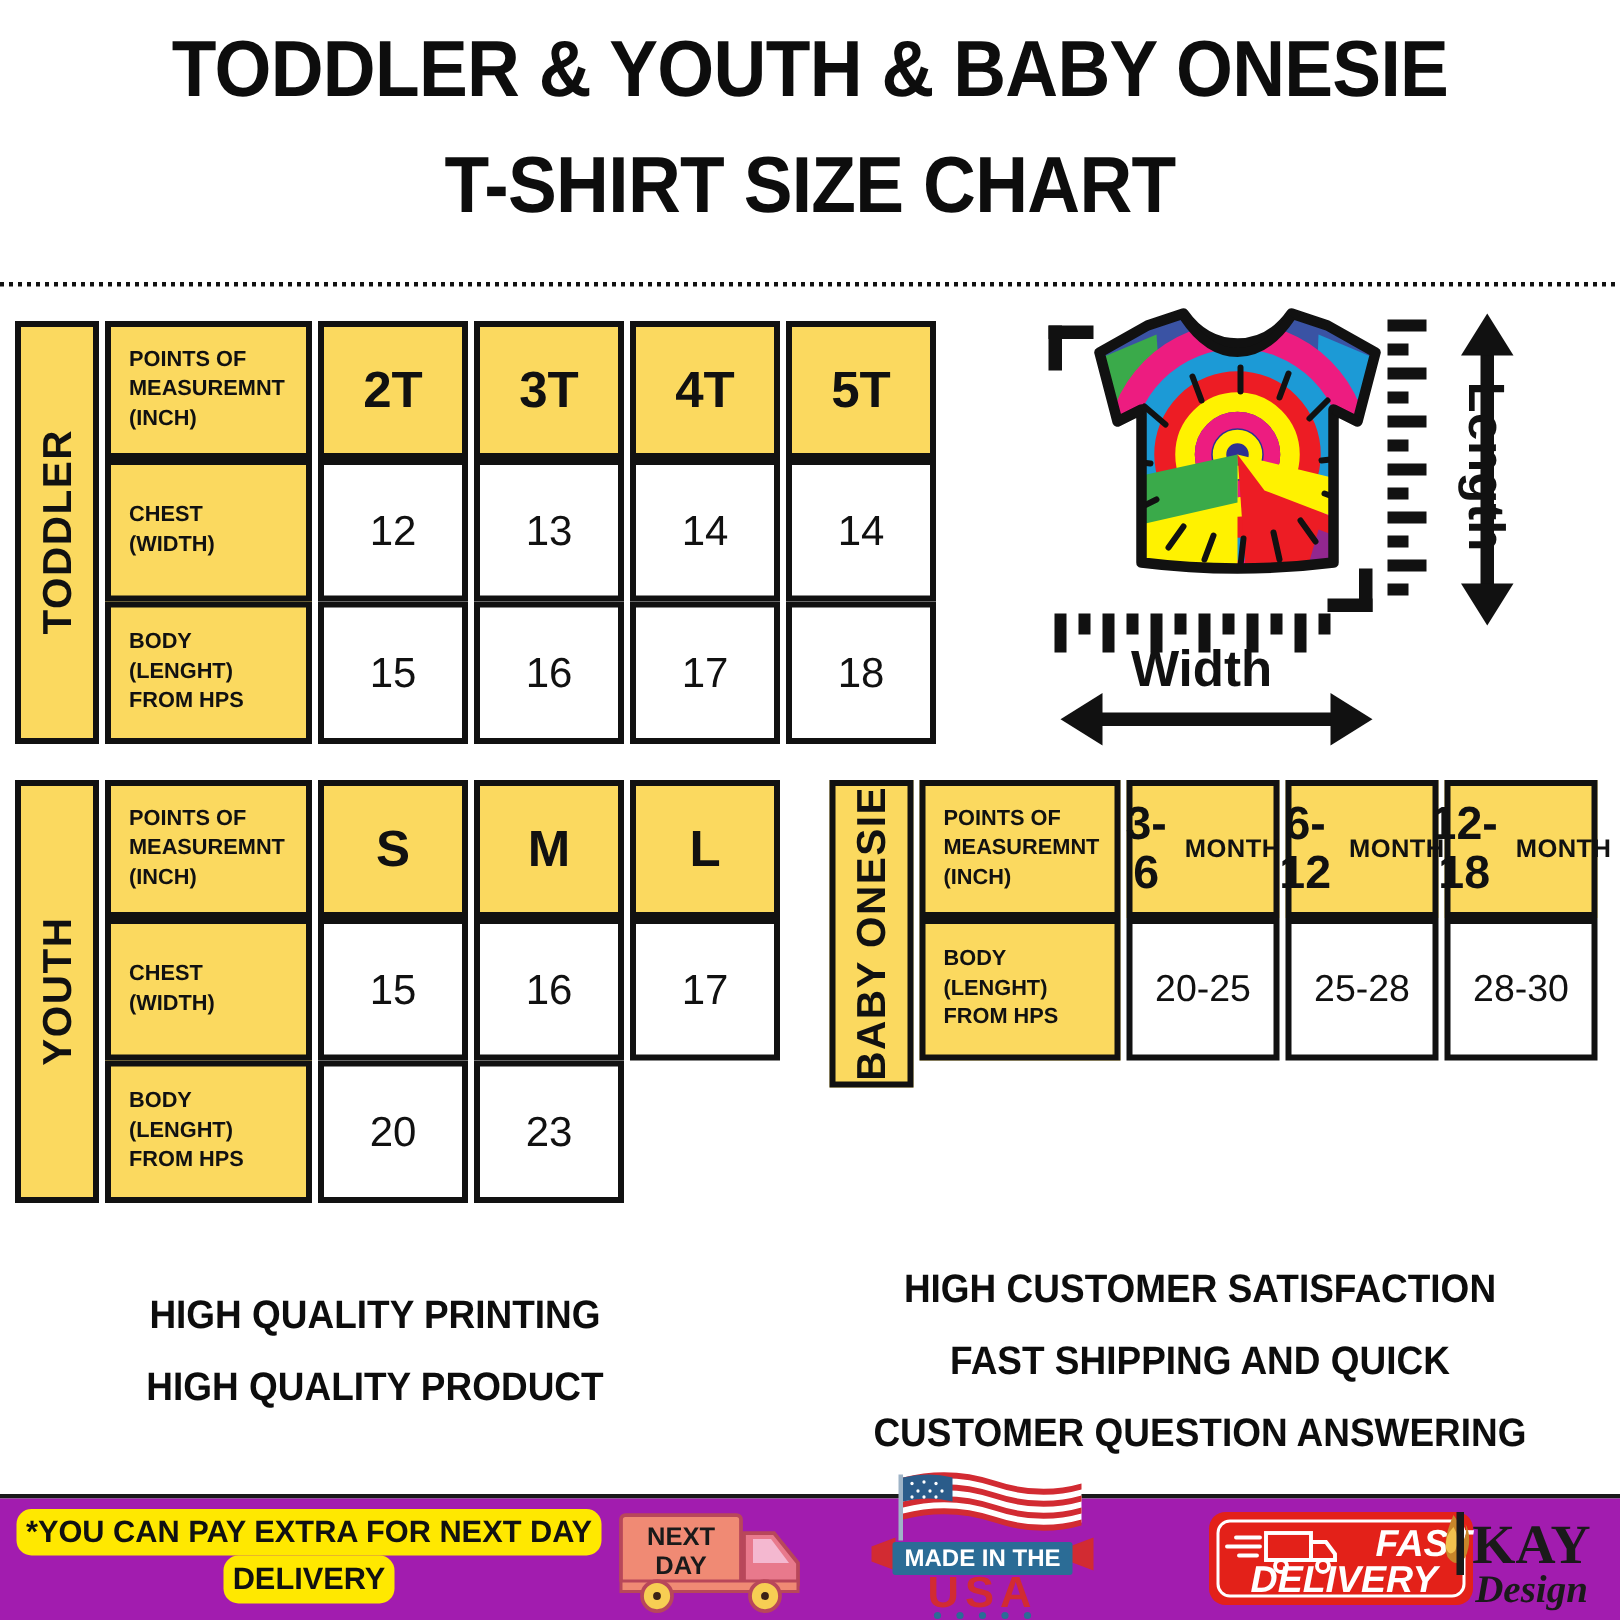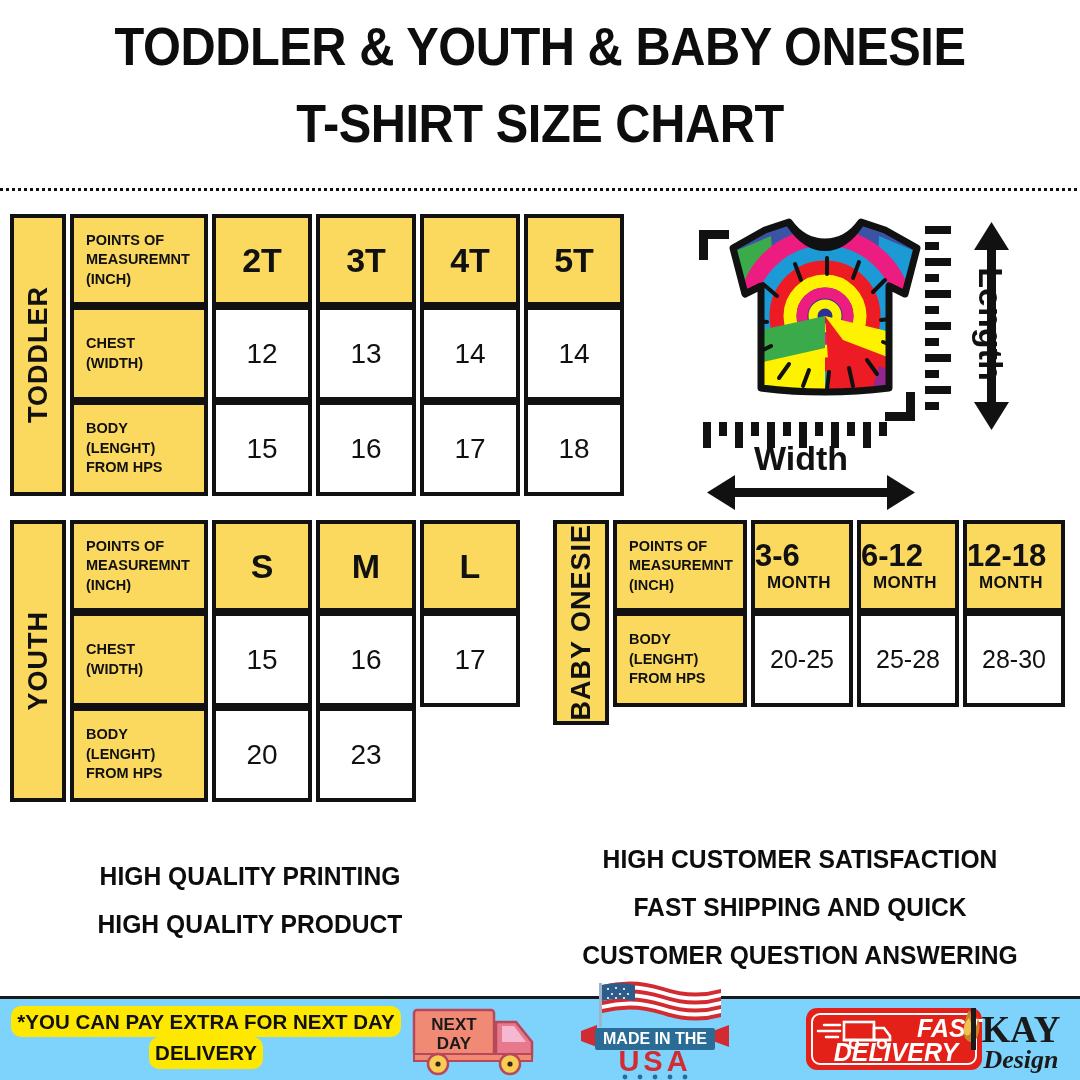--- a/index.html
+++ b/index.html
@@ -50,21 +50,21 @@
   }
   .cell.hl{background:#FBD95F;}
   .cell.meas{
     flex-direction:column;align-items:flex-start;justify-content:center;
     padding:6px 0 6px 12px;font-weight:bold;font-size:14.5px;line-height:1.34;
   }
   .cell.center{justify-content:center;text-align:center;}
   .sz-big{font-weight:bold;font-size:34px;letter-spacing:0px;}
   .sz-big.small{font-size:31px;}
   .sz-sub{font-weight:bold;font-size:17px;margin-top:1px;letter-spacing:0.3px;margin-left:12px;}
-  .sz-stack{display:flex;flex-direction:column;align-items:flex-start;justify-content:center;line-height:1.06;width:100%;}
+  .sz-stack{display:flex;flex-direction:row;align-items:center;justify-content:center;line-height:1.06;width:100%;}
   .val{font-size:28px;font-weight:400;}
   .val.rng{font-size:25px;}
 
   
   #toddler{left:10px;top:214px;}
   #toddler .cat-cell{width:56px;}
   #toddler .meas{width:138px;}
   #toddler .szc{width:100px;}
   #toddler .r1{height:92px;}
   #toddler .r2{height:95px;}
@@ -88,32 +88,32 @@
   #baby .cat-cell{width:56px;}
   #baby .meas{width:134px;}
   #baby .szc{width:102px;}
   #baby .r1{height:92px;}
   #baby .r2{height:95px;}
   #baby .r3{height:95px;}
   #baby .grid{margin-left:4px;}
   #baby .cell{margin-right:4px;margin-bottom:4px;}
 
   
-  #diagram{position:absolute;left:693px;top:216px;width:320px;height:300px;}
+  #diagram{position:absolute;left:693px;top:203px;width:320px;height:300px;}
   #diagram svg{display:block;}
 
   
   .promo{position:absolute;font-weight:bold;color:#0d0d0d;transform:scaleX(0.93);white-space:nowrap;}
   #promo-left{left:0;top:852px;width:500px;text-align:center;}
   #promo-right{left:520px;top:835px;width:560px;text-align:center;}
   .promo-line{font-size:26.5px;line-height:1.82;}
 
   
   .footer-rule{position:absolute;left:0;top:996px;width:1080px;height:3px;background:#1a1a1a;}
-  .footer{position:absolute;left:0;top:999px;width:1080px;height:81px;background:#7dd3fc;}
+  .footer{position:absolute;left:0;top:999px;width:1080px;height:81px;background:#a21caf;}
   .fy-text{
     position:absolute;left:4px;top:7px;width:404px;
     text-align:center;font-weight:bold;font-size:20.5px;line-height:1.33;color:#111;
   }
   .fy-text .hl-ln{background:#FFE800;padding:2px 6px;border-radius:10px;display:inline-block;}
   #truck-next{position:absolute;left:410px;top:5px;}
   #badge-usa{position:absolute;left:575px;top:-18px;}
   #badge-fast{position:absolute;left:804px;top:7px;}
   #logo-kay{position:absolute;left:955px;top:3px;}
 </style>

